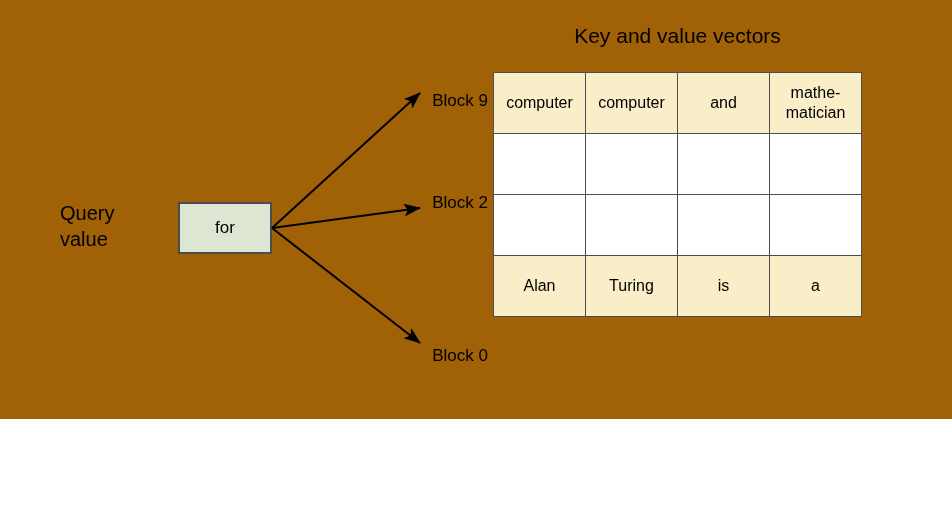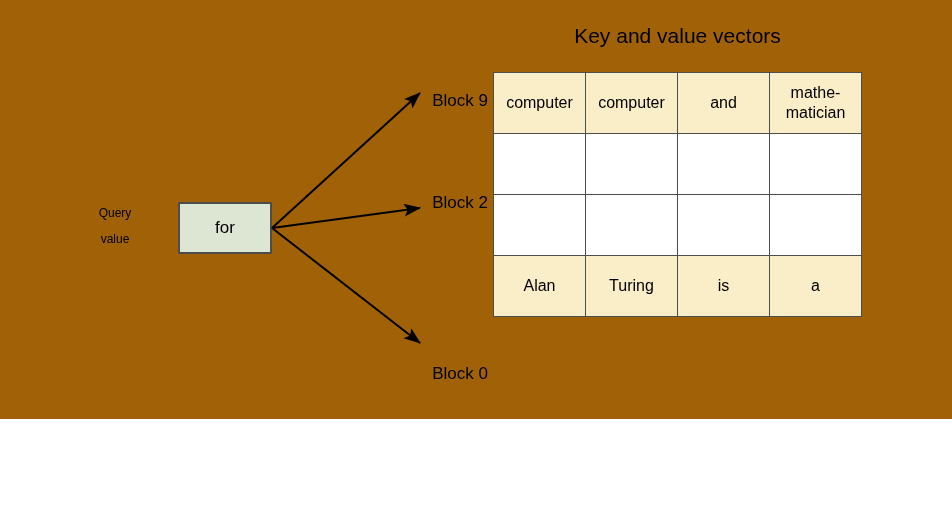--- a/index.html
+++ b/index.html
@@ -32,22 +32,22 @@
     color: #000000;
     white-space: nowrap;
   }
 
   
   #query-vector-label {
     position: absolute;
     left: 60px;
     top: 200px;
     width: 110px;
-    text-align: center;
-    font-size: 12px;
+    text-align: left;
+    font-size: 20px;
     line-height: 26px;
     color: #000000;
   }
   #query-vector-label .lbl-line { display: block; }
 
   
   #query-vector-box {
     position: absolute;
     left: 178px;
     top: 202px;
@@ -76,21 +76,21 @@
   
   .block-label {
     position: absolute;
     font-size: 17px;
     line-height: 20px;
     color: #000000;
     white-space: nowrap;
     text-align: right;
     width: 80px;
   }
-  #block-label-0 { left: 408px; top: 364px; }
+  #block-label-0 { left: 408px; top: 346px; }
   #block-label-1 { left: 408px; top: 91px;  }
   #block-label-2 { left: 408px; top: 193px; }
 
   
   #kv-table {
     position: absolute;
     left: 493px;
     top: 72px;
     border-collapse: collapse;
     table-layout: fixed;

